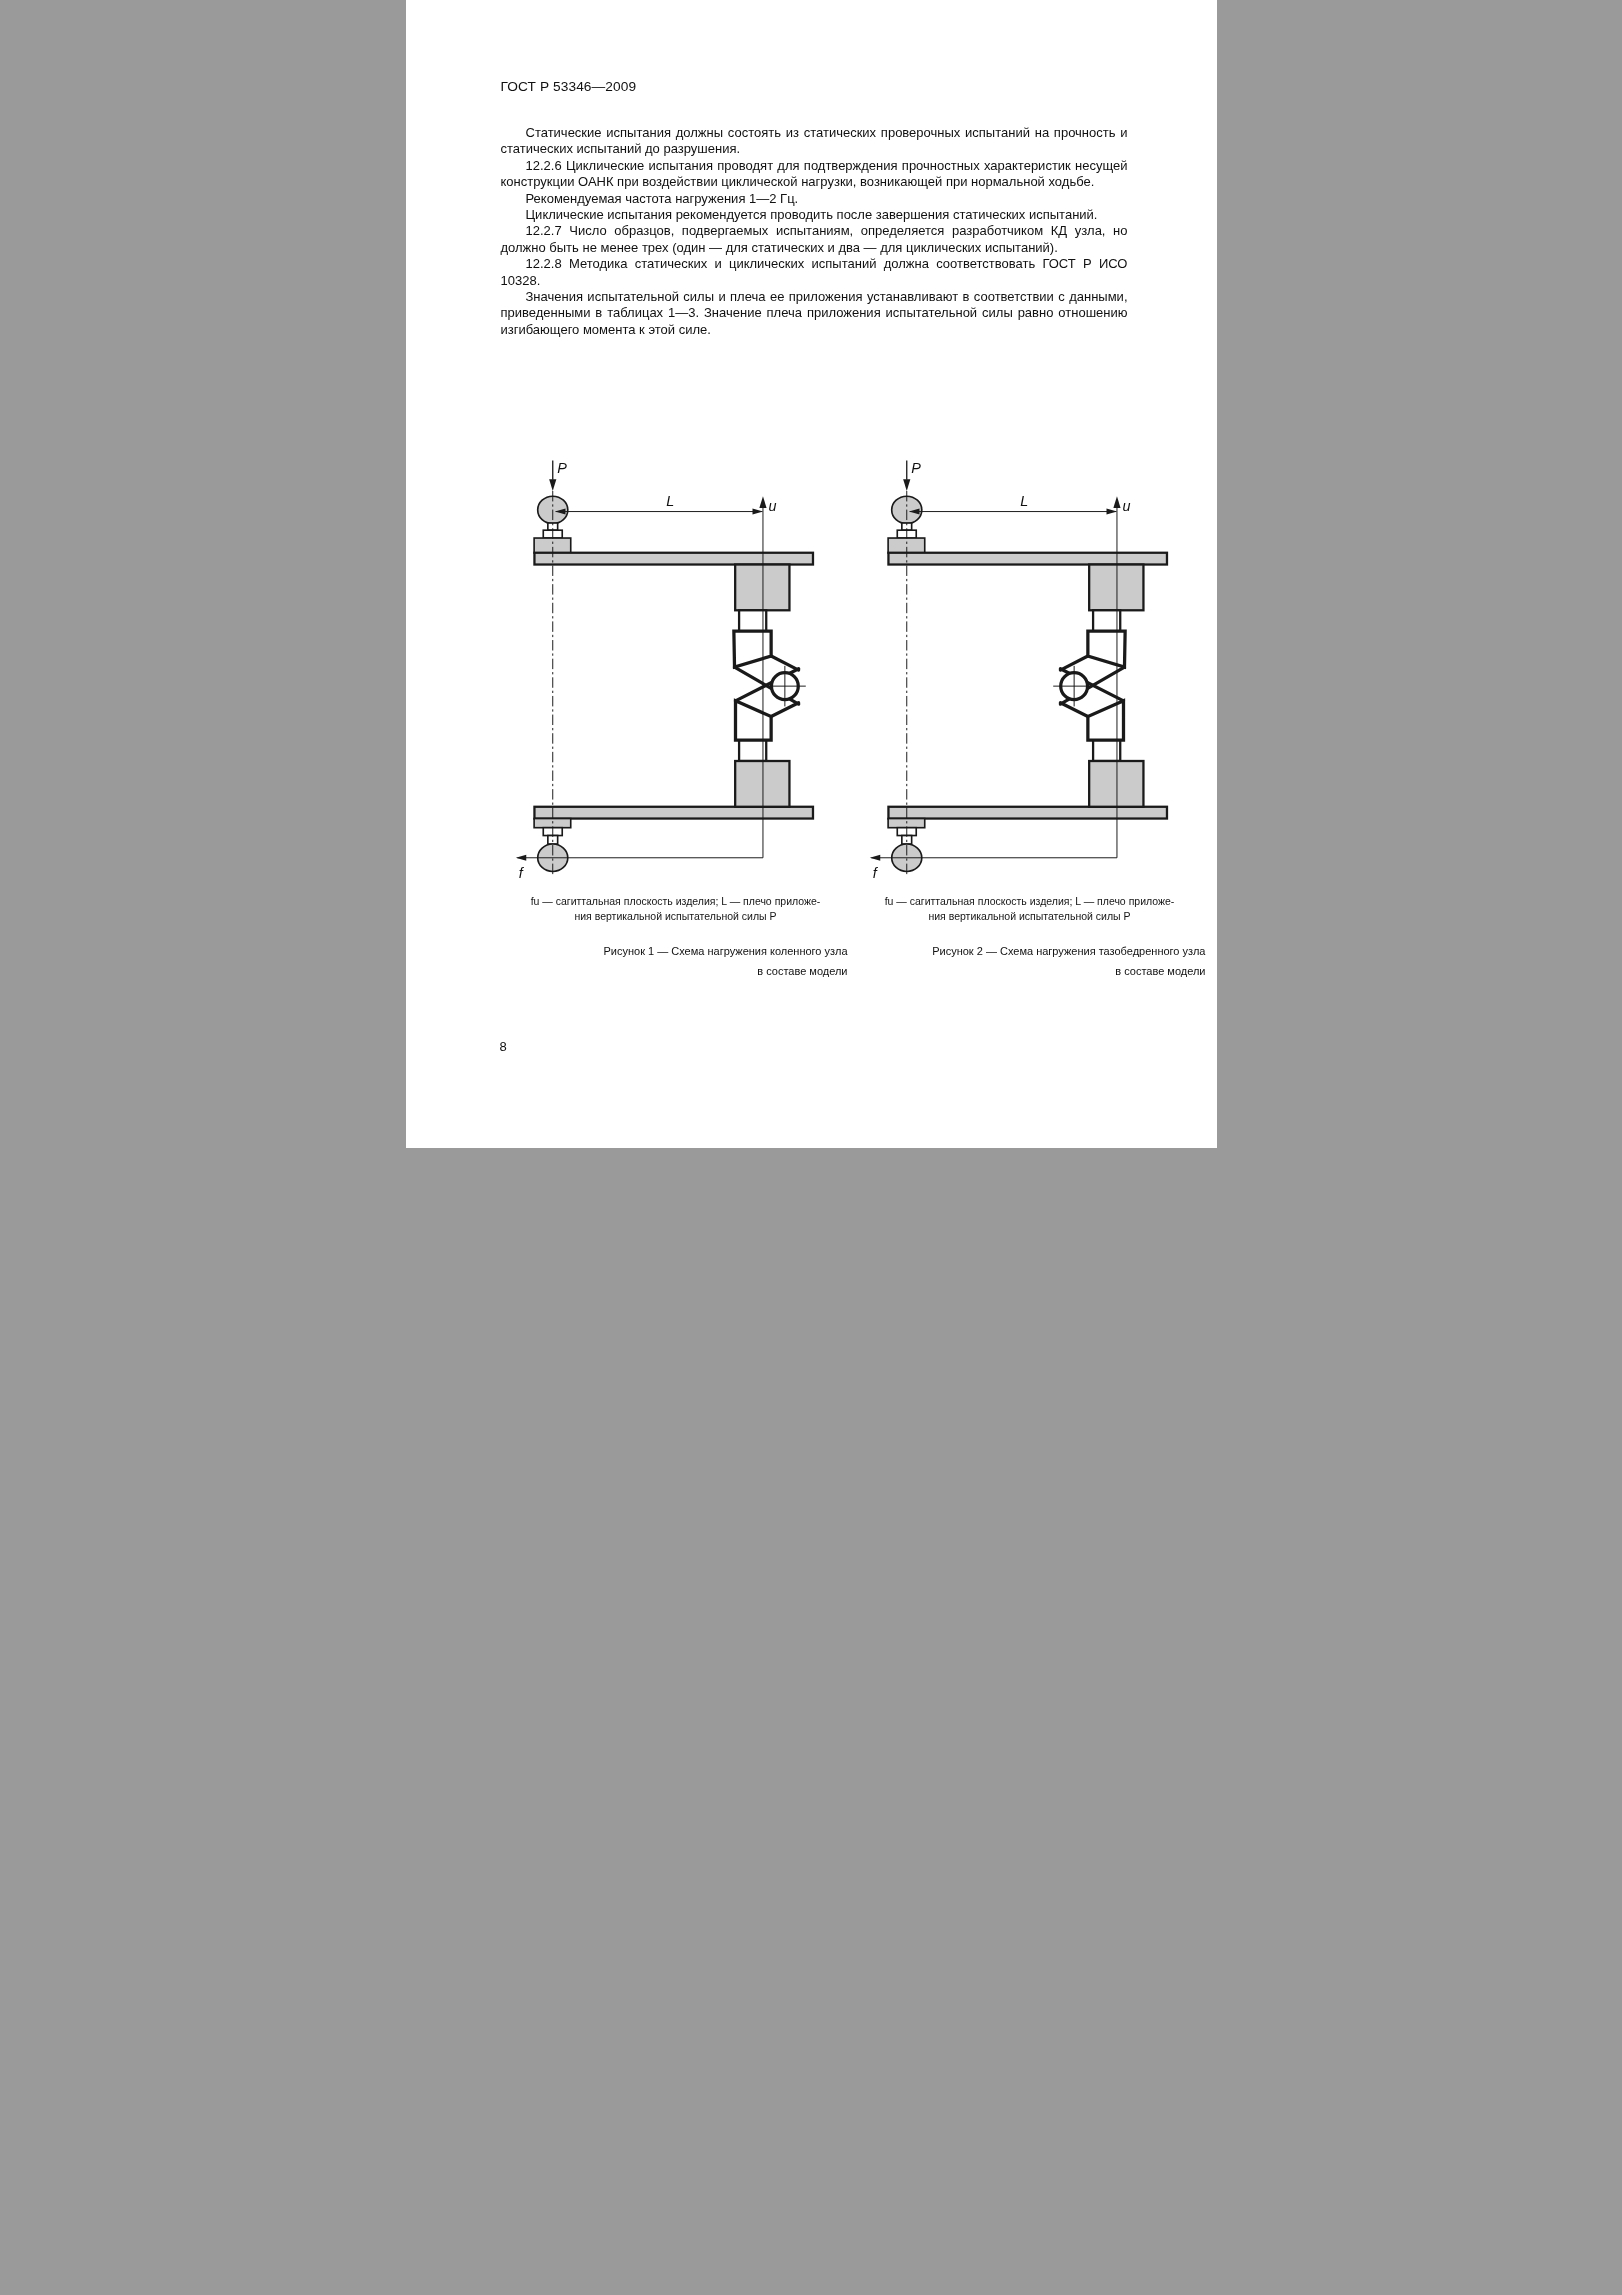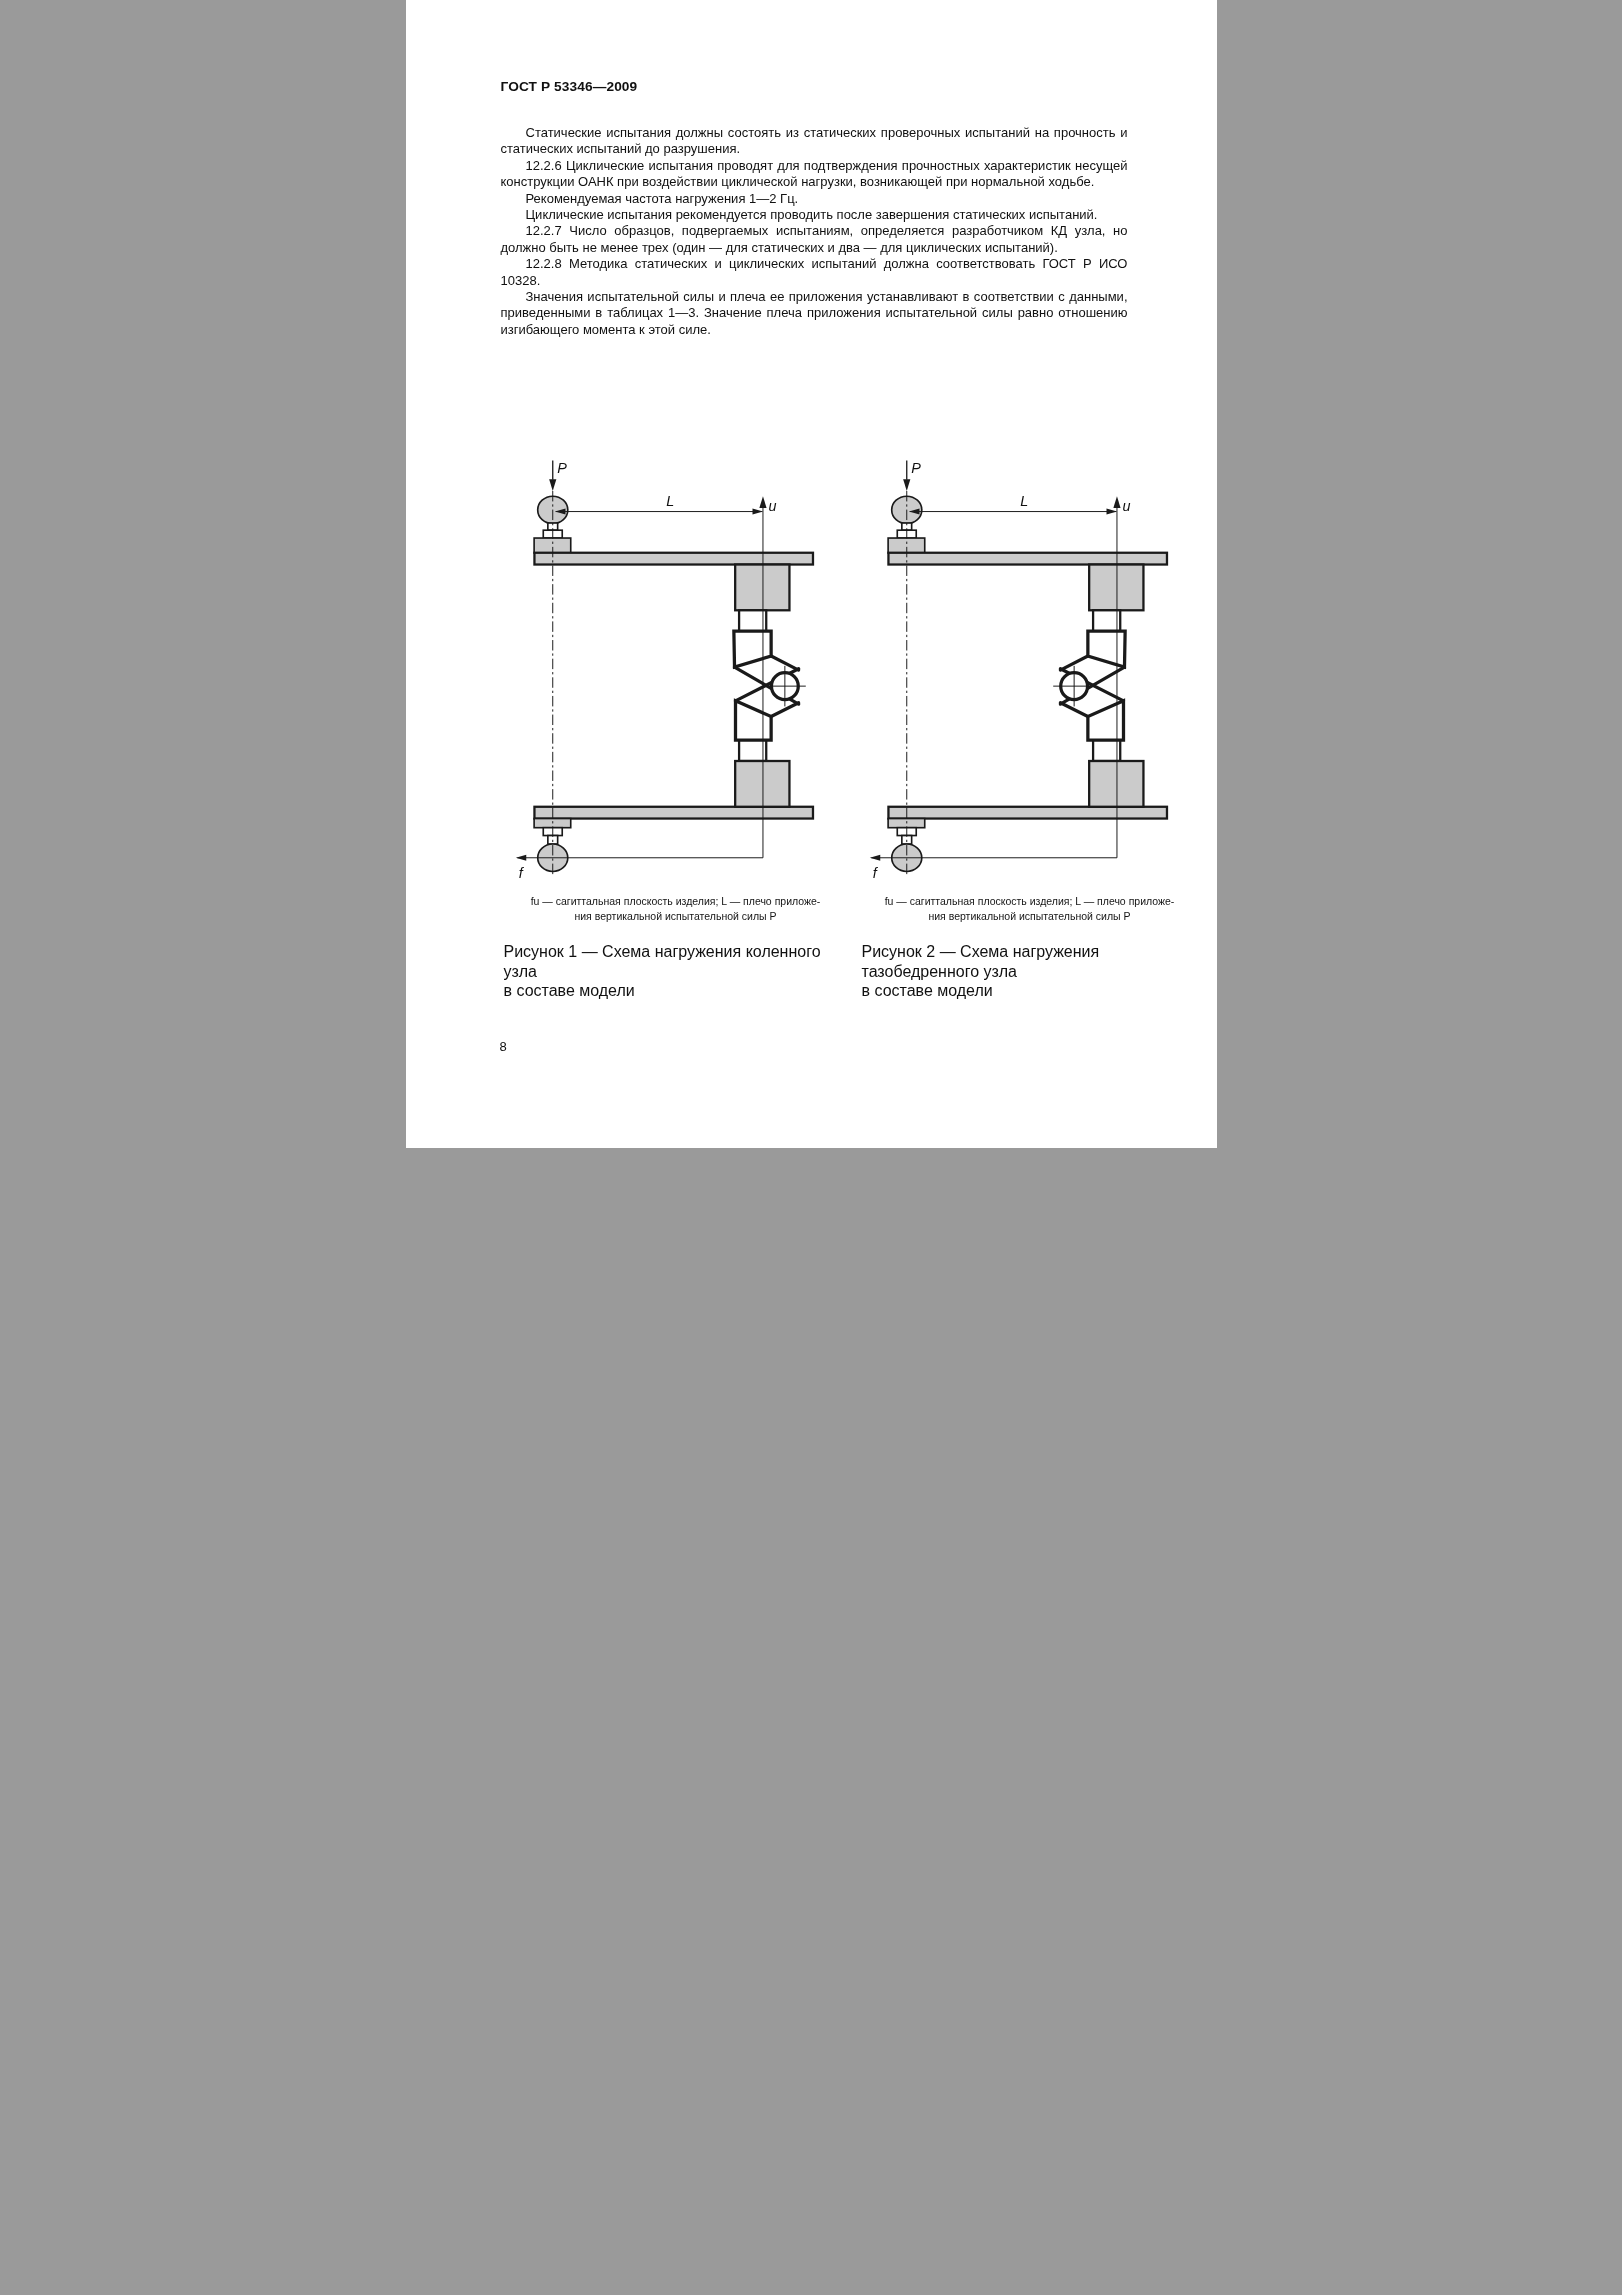--- a/index.html
+++ b/index.html
@@ -11,21 +11,21 @@
     position:relative;
     width:811px;height:1148px;
     margin:0 auto;
     background:#ffffff;
     font-family:"Liberation Sans", sans-serif;
     color:#111;
     overflow:hidden;
   }
   .doc-header{
     position:absolute;left:95px;top:79px;
-    font-size:13.7px;font-weight:bold;letter-spacing:0.1px;
+    font-size:13.7px;font-weight:normal;letter-spacing:0.1px;
   }
   .textblock{
     position:absolute;left:95px;top:125px;width:627px;
     font-size:13px;line-height:16.4px;
   }
   .textblock p{
     margin:0;padding:0;
     text-align:justify;
     text-indent:25px;
   }
@@ -34,21 +34,21 @@
   .fig1{left:98px;}
   .fig2{left:452px;}
   .caption{
     position:absolute;top:894px;width:344px;
     font-size:10.5px;line-height:15px;text-align:center;color:#151515;
   }
   .cap1{left:98px;}
   .cap2{left:452px;}
   .fig-title{
     position:absolute;top:942px;width:344px;
-    font-size:16px;line-height:19.6px;text-align:left;
+    font-size:11px;line-height:19.6px;text-align:right;
   }
   .ft1{left:98px;}
   .ft2{left:456px;}
   .em{}
   .page-number{
     position:absolute;left:94px;top:1039px;font-size:13px;
   }
   
   .sOuter{stroke:var(--line);stroke-width:7;fill:var(--fill-gray);}
   .sSmallG{stroke:var(--line);stroke-width:5;fill:var(--fill-gray);}

